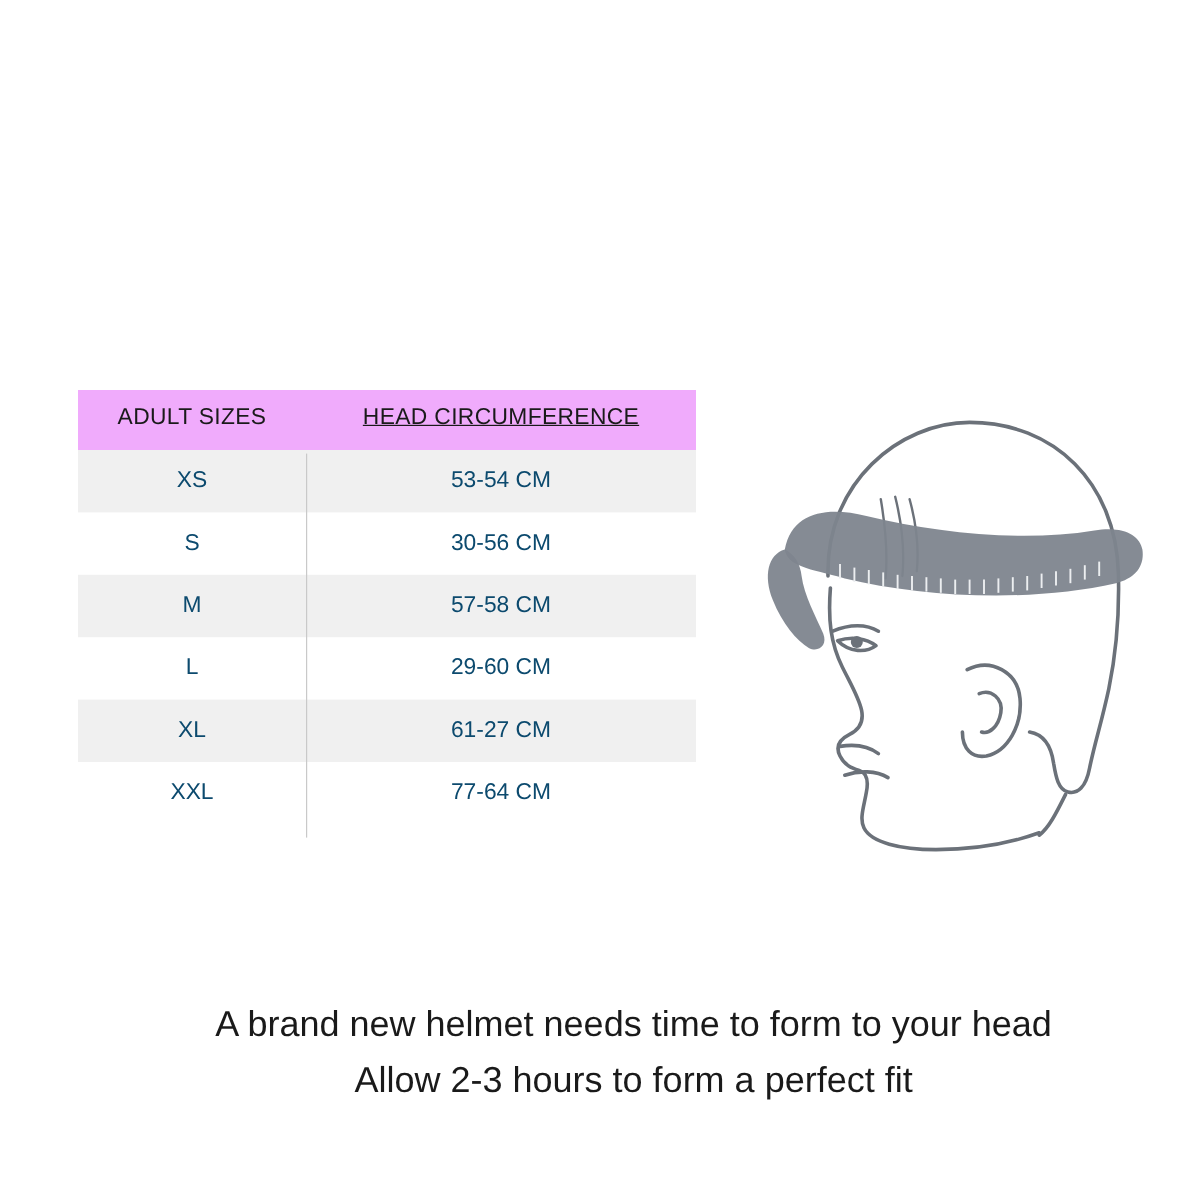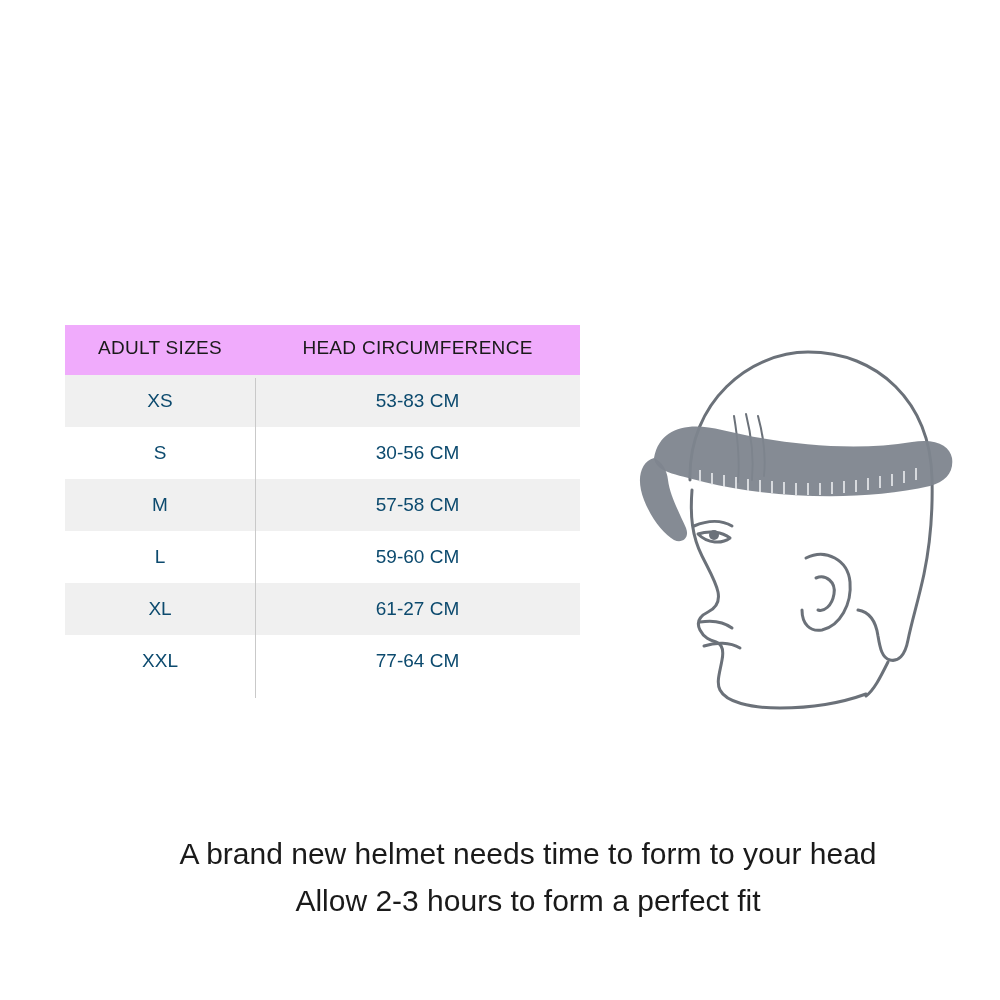--- a/index.html
+++ b/index.html
@@ -37,21 +37,21 @@
   .size-table td {
     font-size: 19px;
     text-align: center;
     padding: 15px 0;
     color: #0c4a6e;
   }
   .size-table tr.shaded td {
     background: #f0f0f0;
   }
   .col-size { width: 190px; }
-  .col-circ { width: 325px; }
+  .col-circ { width: 325px; text-decoration: underline; }
 
   
   .divider {
     position: absolute;
     left: 255px;
     top: 378px;
     width: 1px;
     height: 320px;
     background: #c9c9c9;
   }
@@ -88,33 +88,33 @@
 <table class="size-table">
   <thead>
     <tr>
       <th class="col-size">ADULT SIZES</th>
       <th class="col-circ">HEAD CIRCUMFERENCE</th>
     </tr>
   </thead>
   <tbody>
     <tr class="shaded">
       <td>XS</td>
-      <td>53-83 CM</td>
+      <td>53-54 CM</td>
     </tr>
     <tr>
       <td>S</td>
       <td>30-56 CM</td>
     </tr>
     <tr class="shaded">
       <td>M</td>
       <td>57-58 CM</td>
     </tr>
     <tr>
       <td>L</td>
-      <td>59-60 CM</td>
+      <td>29-60 CM</td>
     </tr>
     <tr class="shaded">
       <td>XL</td>
       <td>61-27 CM</td>
     </tr>
     <tr>
       <td>XXL</td>
       <td>77-64 CM</td>
     </tr>
   </tbody>

